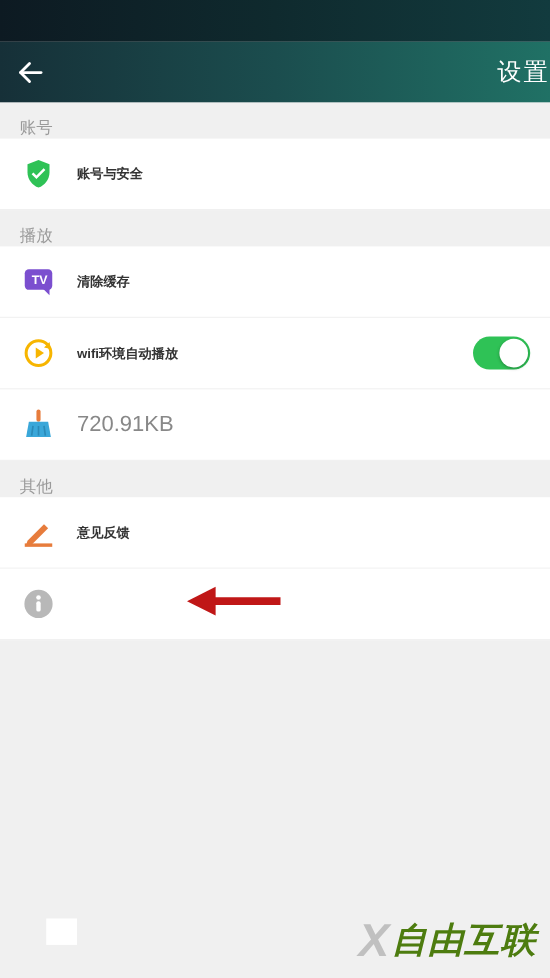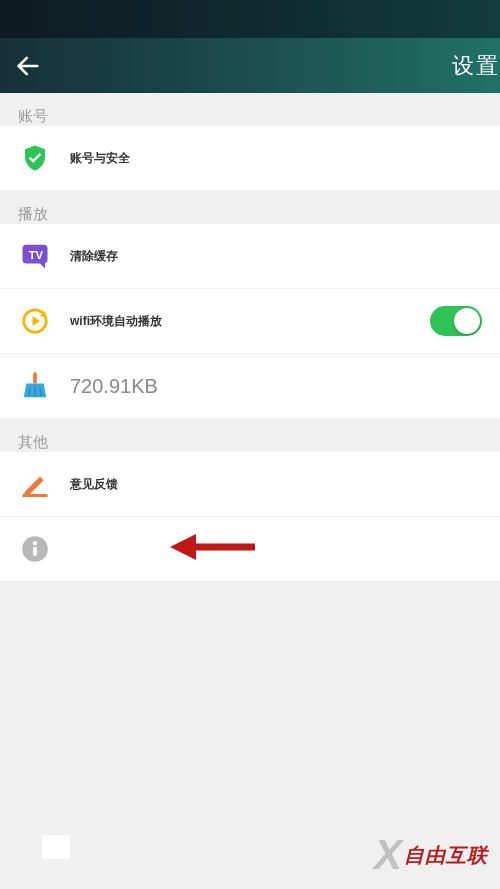--- a/index.html
+++ b/index.html
@@ -11,21 +11,21 @@
   .section-header { padding: 14px 18px 0; font-size: 15px; color: #9a9a9a; background: #f0f0f0; }
   .item { background: #fff; display: flex; align-items: center; padding: 0 18px; height: 65px; border-bottom: 1px solid #f0f0f0; position: relative; }
   .item:last-child { border-bottom: none; }
   .icon-slot { width: 34px; height: 34px; display: flex; align-items: center; justify-content: center; margin-right: 18px; flex-shrink: 0; }
   .label { font-size: 12px; color: #333; flex: 1; font-weight: bold; }
   .extra { font-size: 20px; color: #888; margin-right: 6px; text-align: center; }
   .toggle { width: 52px; height: 30px; background: #2fc256; border-radius: 30px; position: relative; }
   .toggle .knob { position: absolute; right: 2px; top: 2px; width: 26px; height: 26px; background: #fff; border-radius: 50%; box-shadow: 0 1px 3px rgba(0,0,0,.3); }
   .arrow-annot { position: absolute; left: 170px; top: 50%; transform: translateY(-50%); }
   .watermark { position: absolute; bottom: 0; left: 0; right: 0; height: 68px; display: flex; align-items: center; justify-content: flex-end; padding-right: 12px; }
-  .watermark-text { font-size: 20px; font-weight: 700; font-style: italic; color: #b91c1c; letter-spacing: 1px; }
+  .watermark-text { font-size: 32px; font-weight: 700; font-style: italic; color: #4d7c0f; letter-spacing: 1px; }
   .watermark-x { font-size: 42px; font-weight: 900; font-style: italic; color: #c0c0c0; margin-right: 2px; }
   .home-indicator { position: absolute; bottom: 30px; left: 42px; width: 28px; height: 24px; background: #fff; }
 </style>
 </head>
 <body>
 
 <div class="status-bar"></div>
 
 <div class="header">
   <div class="back-btn">

